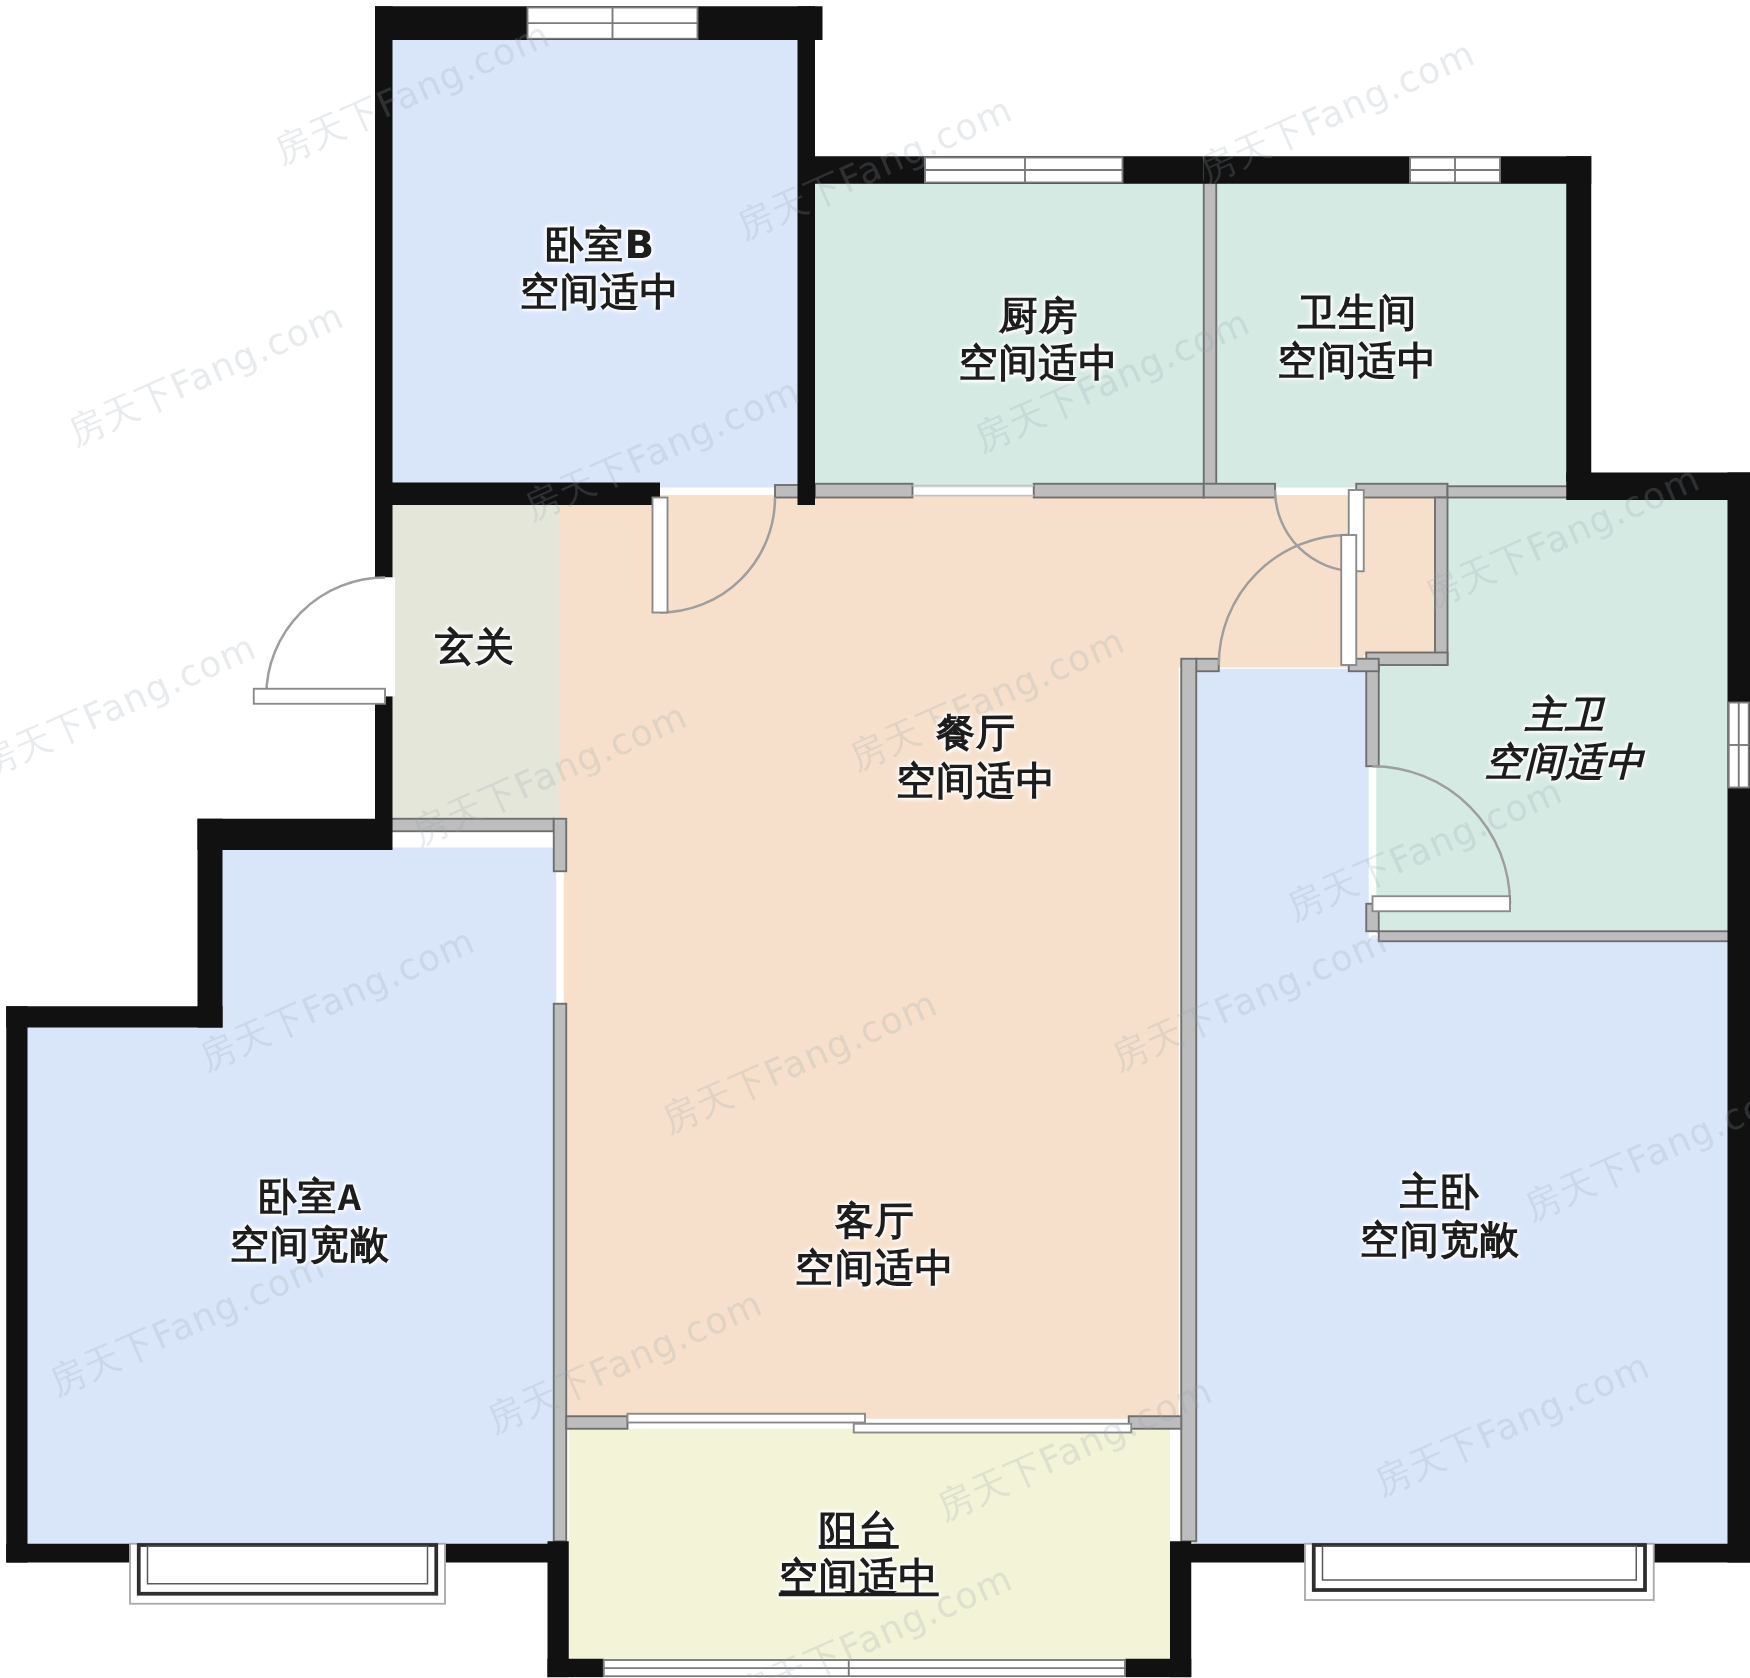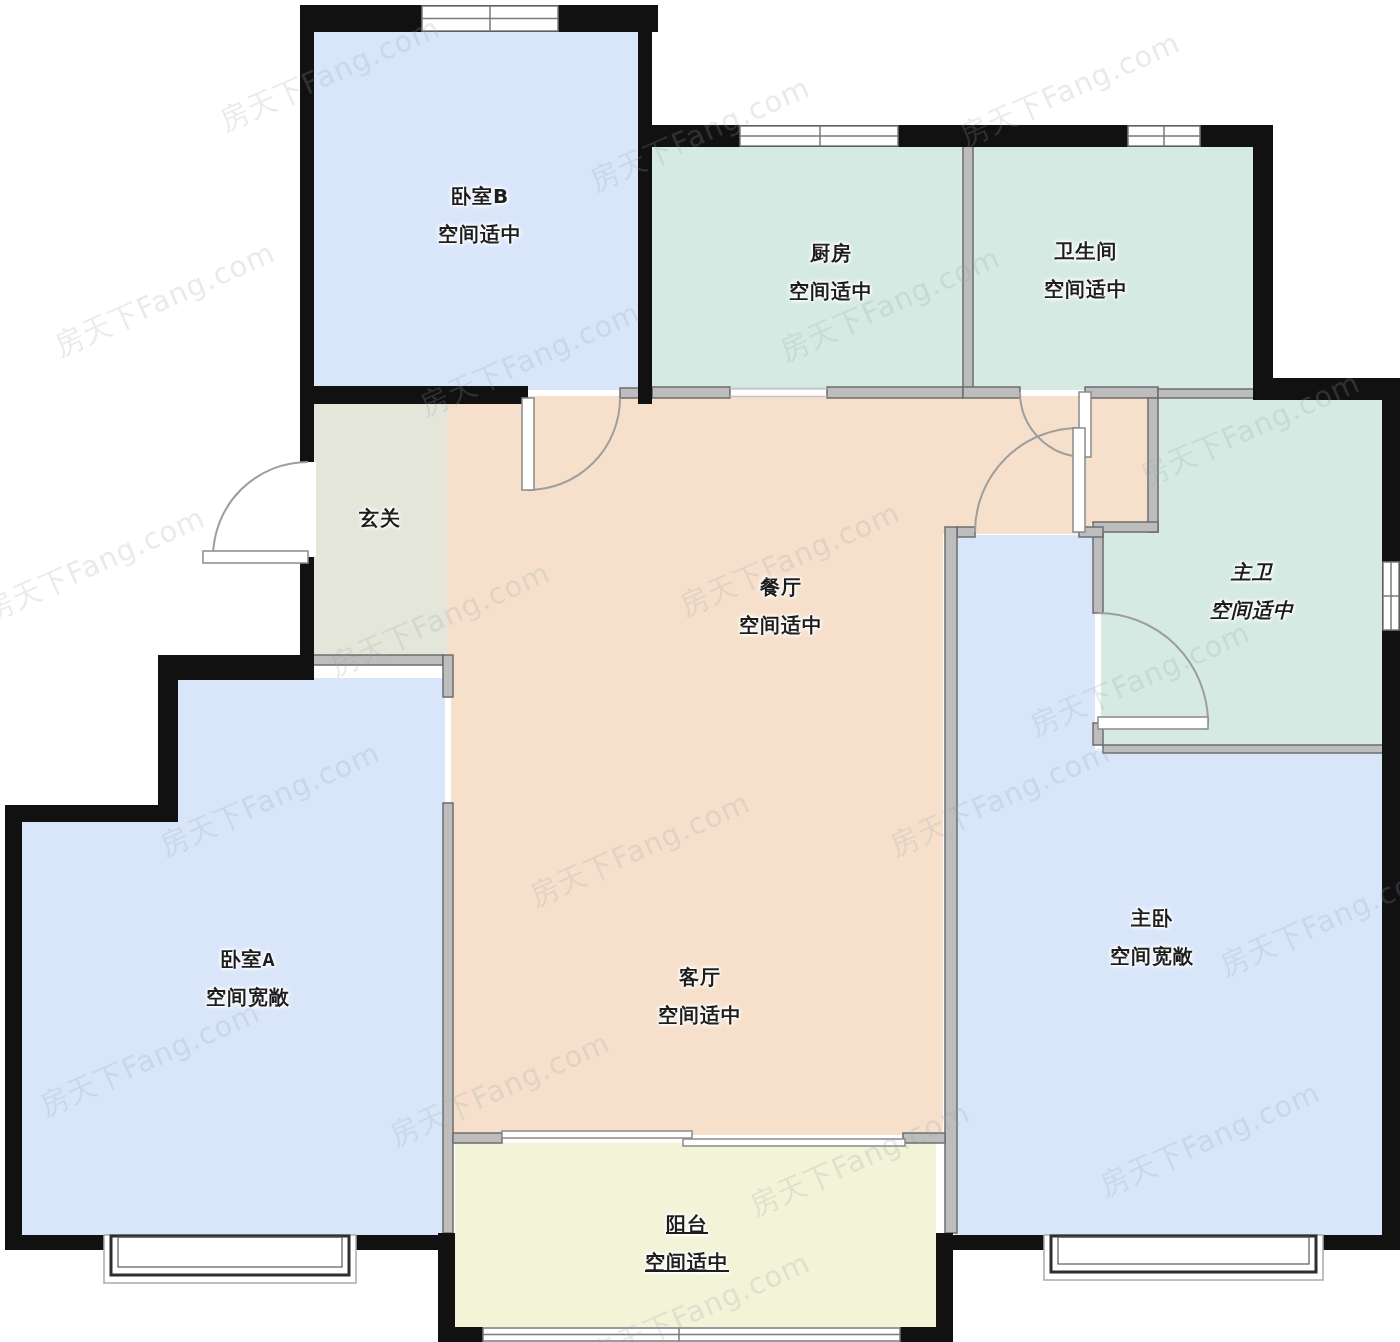--- a/index.html
+++ b/index.html
@@ -1,21 +1,21 @@
 <!DOCTYPE html>
 <html><head>
 <meta charset="utf-8">
 <style>
   html,body{margin:0;padding:0;background:#ffffff;}
   body{font-family:"DejaVu Sans","Liberation Sans",sans-serif;}
   #stage{position:relative;width:1400px;height:1342px;background:#fff;overflow:hidden;}
   #plan-svg{position:absolute;left:0;top:0;}
   .room-label{
     position:absolute;transform:translate(-50%,-50%);
-    text-align:center;font-weight:bold;font-size:20px;line-height:38px;
+    text-align:center;font-weight:bold;font-size:31px;line-height:38px;
     color:#1d1d1d;white-space:nowrap;letter-spacing:1px;z-index:5;
     text-shadow:0 0 6px #fff,0 0 4px #fff,1px 1px 2px #fff,-1px -1px 2px #fff;
   }
   .watermark{
     position:absolute;transform:translate(-50%,-50%) rotate(-24deg);
     font-size:29px;color:rgba(150,162,172,0.22);white-space:nowrap;
     z-index:4;pointer-events:none;letter-spacing:1px;
   }
   .wall-gray{fill:#bdbdbd;stroke:#6e6e6e;stroke-width:1.5;}
   .wall-black{fill:#111111;}
@@ -205,21 +205,21 @@
     <div>空间适中</div>
   </div>
   <div class="room-label" style="left:248px;top:980px;font-family:Liberation Mono, monospace;">
     <div>卧室A</div>
     <div>空间宽敞</div>
   </div>
   <div class="room-label" style="left:700px;top:996px;">
     <div>客厅</div>
     <div>空间适中</div>
   </div>
-  <div class="room-label" style="left:1152px;top:937px;">
+  <div class="room-label" style="left:1152px;top:973px;">
     <div>主卧</div>
     <div>空间宽敞</div>
   </div>
   <div class="room-label" style="left:687px;top:1243px;text-decoration:underline;">
     <div>阳台</div>
     <div>空间适中</div>
   </div>
 
   <div class="watermark" style="left:330px;top:75px;">房天下Fang.com</div>
   <div class="watermark" style="left:700px;top:135px;">房天下Fang.com</div>

